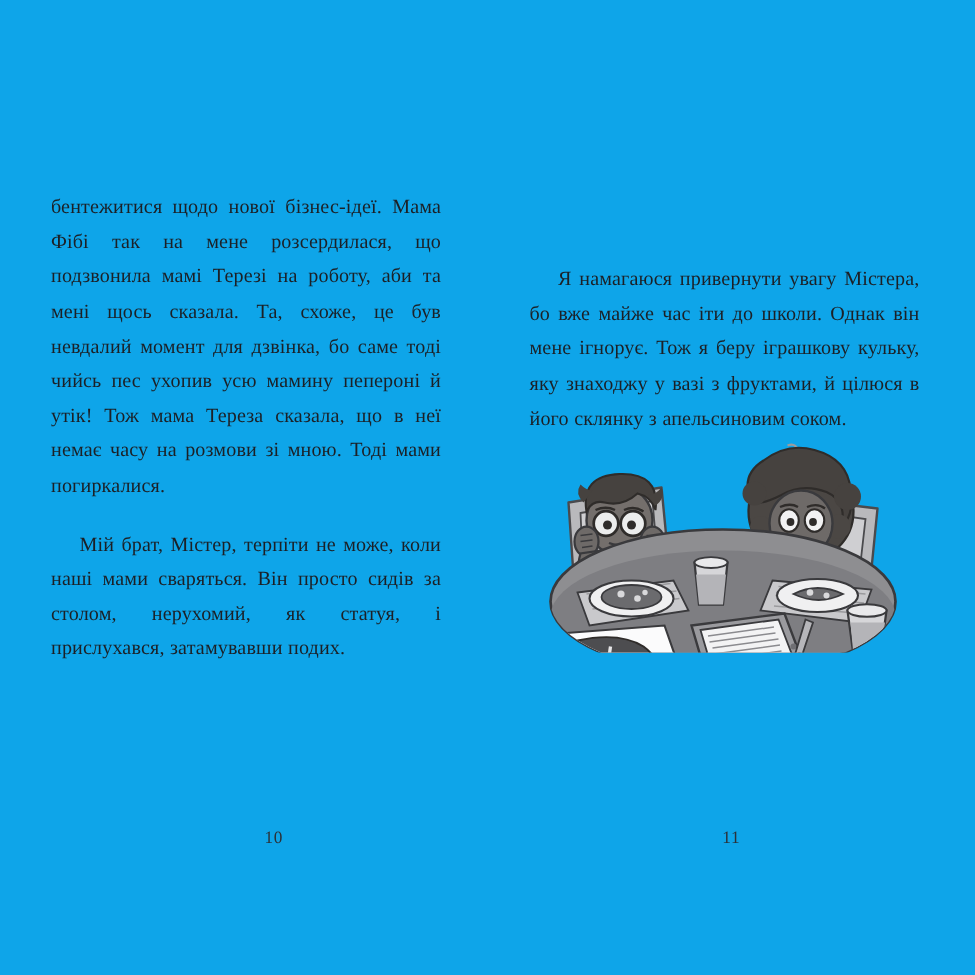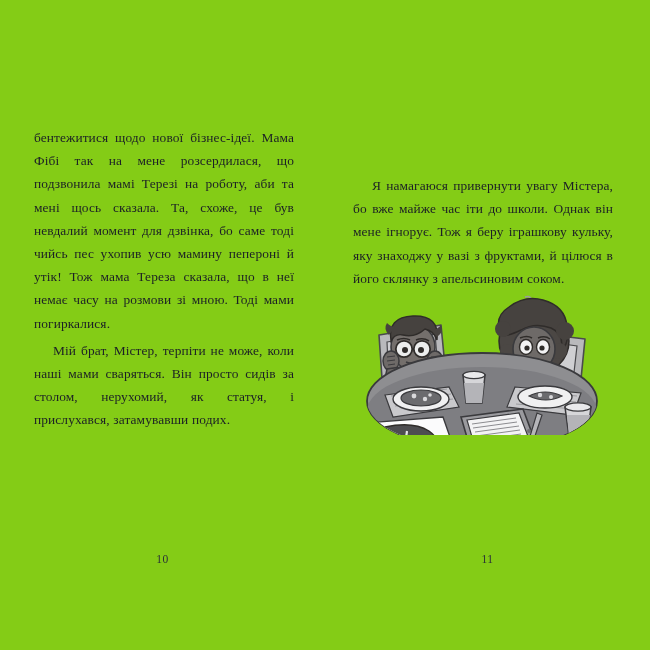--- a/index.html
+++ b/index.html
@@ -4,21 +4,21 @@
 <style>
   html, body {
     margin: 0;
     padding: 0;
     background: #ffffff;
   }
   #page {
     position: relative;
     width: 650px;
     height: 650px;
-    background: #84cc16;
+    background: #0ea5e9;
     overflow: hidden;
     font-family: "Liberation Serif", "DejaVu Serif", serif;
   }
 
   .spread {
     position: absolute;
     left: 0;
     top: 0;
     width: 650px;
     height: 650px;
@@ -44,41 +44,41 @@
     margin: 0;
     text-align: justify;
     text-justify: inter-word;
     font-size: 13.4px;
     line-height: 23.2px;
     color: #1c2026;
     letter-spacing: 0.1px;
     word-spacing: 0.2px;
   }
   p.para + p.para {
-    margin-top: 4px;
+    margin-top: 16px;
   }
   p.indent {
     text-indent: 19px;
     margin-top: 48px;
   }
   p.para:last-child {
     text-align-last: left;
   }
 
   .folio {
     position: absolute;
     bottom: 85px;
     left: 0;
     width: 100%;
     text-align: center;
     font-size: 11.5px;
     color: #2b3138;
     letter-spacing: 0.5px;
   }
-  .page-left .folio  { padding-right: 10px; }
+  .page-left .folio  { padding-right: 10px; padding-left: 20px; }
   .page-right .folio { padding-right: 20px; }
 
   
   .illo-wrap {
     position: relative;
     width: 262px;
     height: 140px;
     margin: 5px 0 6px -2px;
   }
   .illo-wrap svg { display: block; }

